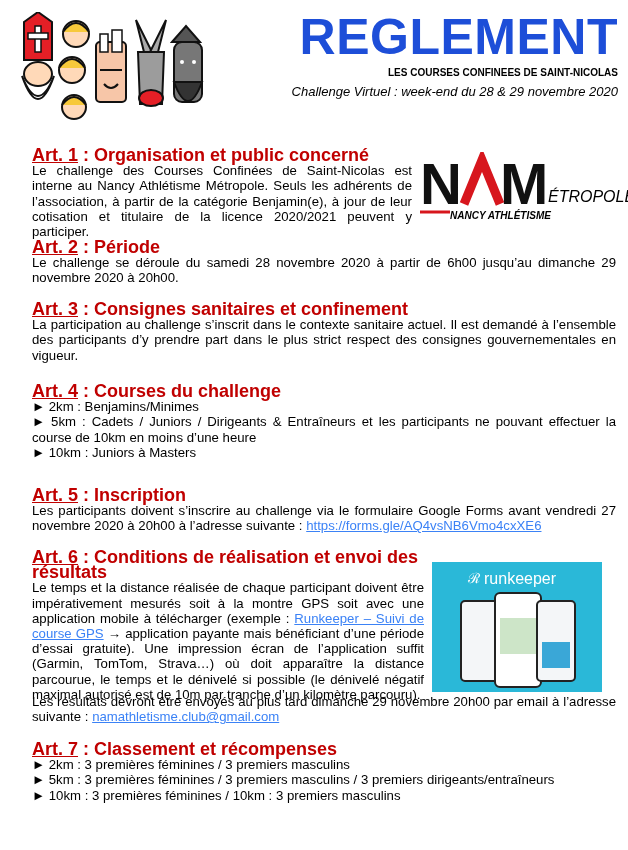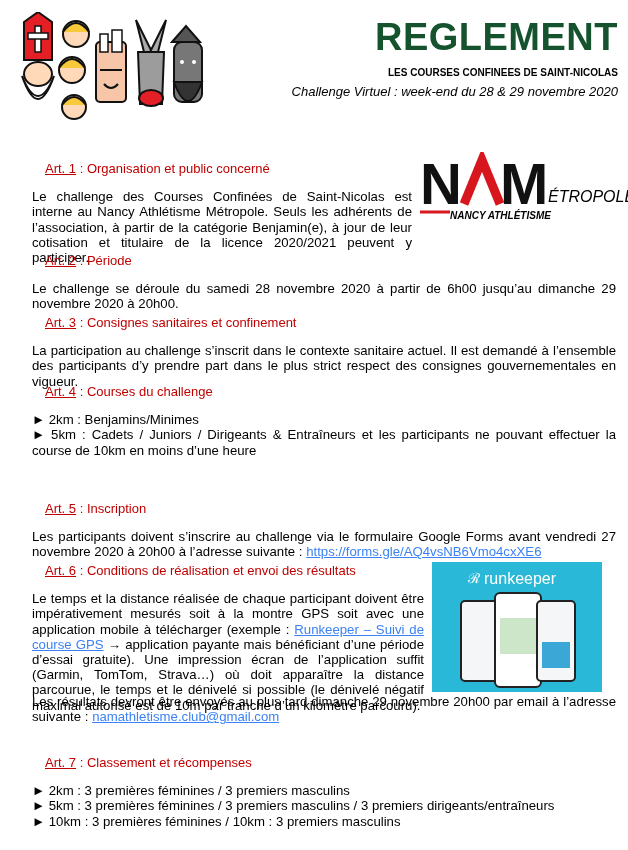--- a/index.html
+++ b/index.html
@@ -1,24 +1,24 @@
 <!DOCTYPE html>
 <html><head>
 <meta charset="utf-8">
 <style>
   html, body { margin: 0; padding: 0; background: #ffffff; }
   body { width: 628px; height: 850px; position: relative; overflow: hidden;
          font-family: "Liberation Sans", sans-serif; color: #000; }
   .abs { position: absolute; }
-  .title { left: 288px; top: 12px; width: 330px; text-align: right; font-size: 38px; font-weight: bold;
-           color: #14532d; letter-spacing: 0.5px; line-height: 50px; }
+  .title { left: 288px; top: 12px; width: 330px; text-align: right; font-size: 50px; font-weight: bold;
+           color: #1d4ed8; letter-spacing: 0.5px; line-height: 50px; }
   .subtitle { left: 260px; top: 67px; width: 358px; text-align: right; font-size: 10px; font-weight: bold; }
   .dates { left: 240px; top: 84px; width: 378px; text-align: right; font-size: 13px; font-style: italic; }
   .art { left: 32px; width: 584px; font-size: 13.2px; line-height: 15.2px; }
-  .art h2 { margin: 13px; font-size: 13px; font-weight: normal; color: #c00000; line-height: 15.2px; }
+  .art h2 { margin: 0; font-size: 18px; font-weight: bold; color: #c00000; line-height: 15.2px; }
   .art h2 .num { text-decoration: underline; }
   .art p { margin: 0; text-align: justify; }
   .art .li { margin: 0; }
   .link { color: #3b82f6; text-decoration: underline; }
   .narrow { width: 380px; }
   .nam-logo { left: 420px; top: 152px; width: 200px; height: 80px; }
   .rk-box { left: 432px; top: 562px; width: 170px; height: 130px; background: #2ab8d8; }
 </style>
 </head>
 <body>
@@ -81,24 +81,25 @@
 <div class="abs art" style="top:240px;">
   <h2><span class="num">Art. 2</span><span> : Période</span></h2>
   <p>Le challenge se déroule du samedi 28 novembre 2020 à partir de 6h00 jusqu’au dimanche 29 novembre 2020 à 20h00.</p>
 </div>
 
 <div class="abs art" style="top:302px;">
   <h2><span class="num">Art. 3</span><span> : Consignes sanitaires et confinement</span></h2>
   <p>La participation au challenge s’inscrit dans le contexte sanitaire actuel. Il est demandé à l’ensemble des participants d’y prendre part dans le plus strict respect des consignes gouvernementales en vigueur.</p>
 </div>
 
-<div class="abs art" style="top:371px;">
+<div class="abs art" style="top:384px;">
   <h2><span class="num">Art. 4</span><span> : Courses du challenge</span></h2>
   <p class="li">► 2km : Benjamins/Minimes</p>
   <p class="li">► 5km : Cadets / Juniors / Dirigeants &amp; Entraîneurs et les participants ne pouvant effectuer la course de 10km en moins d’une heure</p>
+  <p class="li">► 10km : Juniors à Masters</p>
 </div>
 
 <div class="abs art" style="top:488px;">
   <h2><span class="num">Art. 5</span><span> : Inscription</span></h2>
   <p><span>Les participants doivent s’inscrire au challenge via le formulaire Google Forms avant vendredi 27 novembre 2020 à 20h00 à l’adresse suivante : </span><a class="link">https://forms.gle/AQ4vsNB6Vmo4cxXE6</a></p>
 </div>
 
 <div class="abs art" style="top:550px;width:392px;">
   <h2><span class="num">Art. 6</span><span> : Conditions de réalisation et envoi des résultats</span></h2>
   <p><span>Le temps et la distance réalisée de chaque participant doivent être impérativement mesurés soit à la montre GPS soit avec une application mobile à télécharger (exemple : </span><a class="link">Runkeeper – Suivi de course GPS</a><span> → application payante mais bénéficiant d’une période d’essai gratuite). Une impression écran de l’application suffit (Garmin, TomTom, Strava…) où doit apparaître la distance parcourue, le temps et le dénivelé si possible (le dénivelé négatif maximal autorisé est de 10m par tranche d’un kilomètre parcouru).</span></p>

